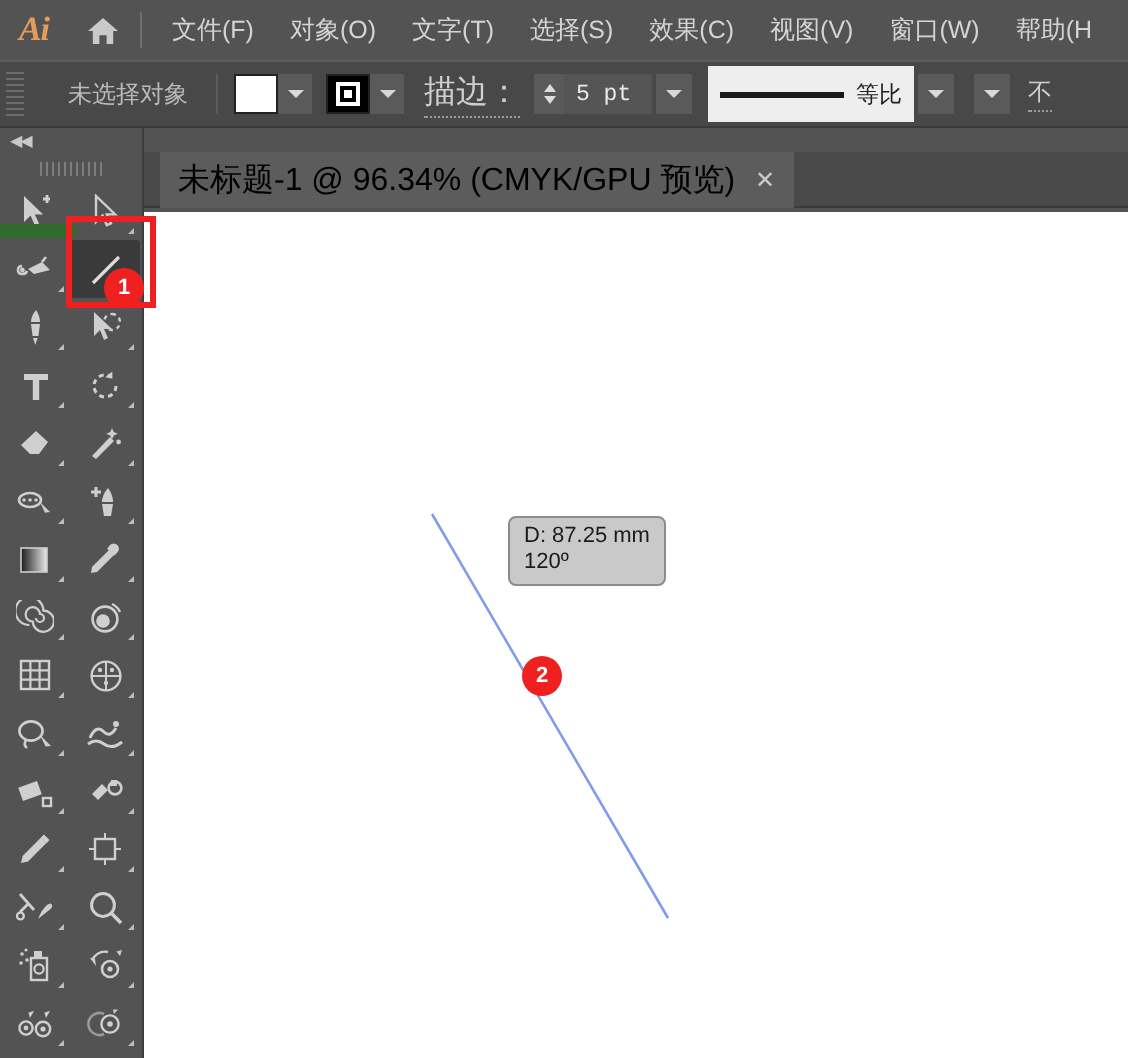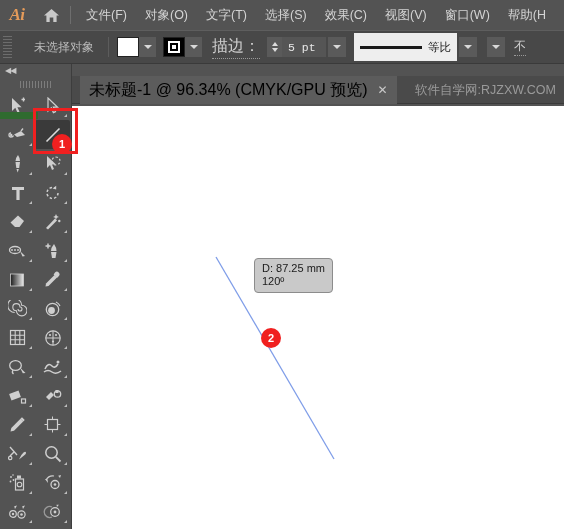--- a/index.html
+++ b/index.html
@@ -545,21 +545,20 @@
     </div>
 
     <div class="green-bar"></div>
   </div>
 
   <div class="tabbar">
     <div class="doctab">
       <span>未标题-1 @ 96.34% (CMYK/GPU 预览)</span>
       <span class="doctab-close">✕</span>
     </div>
-    <div class="watermark">软件自学网:RJZXW.COM</div>
   </div>
 
   <div class="canvas">
     <svg width="492" height="437" style="position:absolute;left:0;top:0;">
       <line id="drawn-line" x1="144" y1="151" x2="262" y2="353" stroke="#7f9de8" stroke-width="1.3"></line>
     </svg>
 
     <div class="tooltip">
       <div>D: 87.25 mm</div>
       <div>120º</div>

